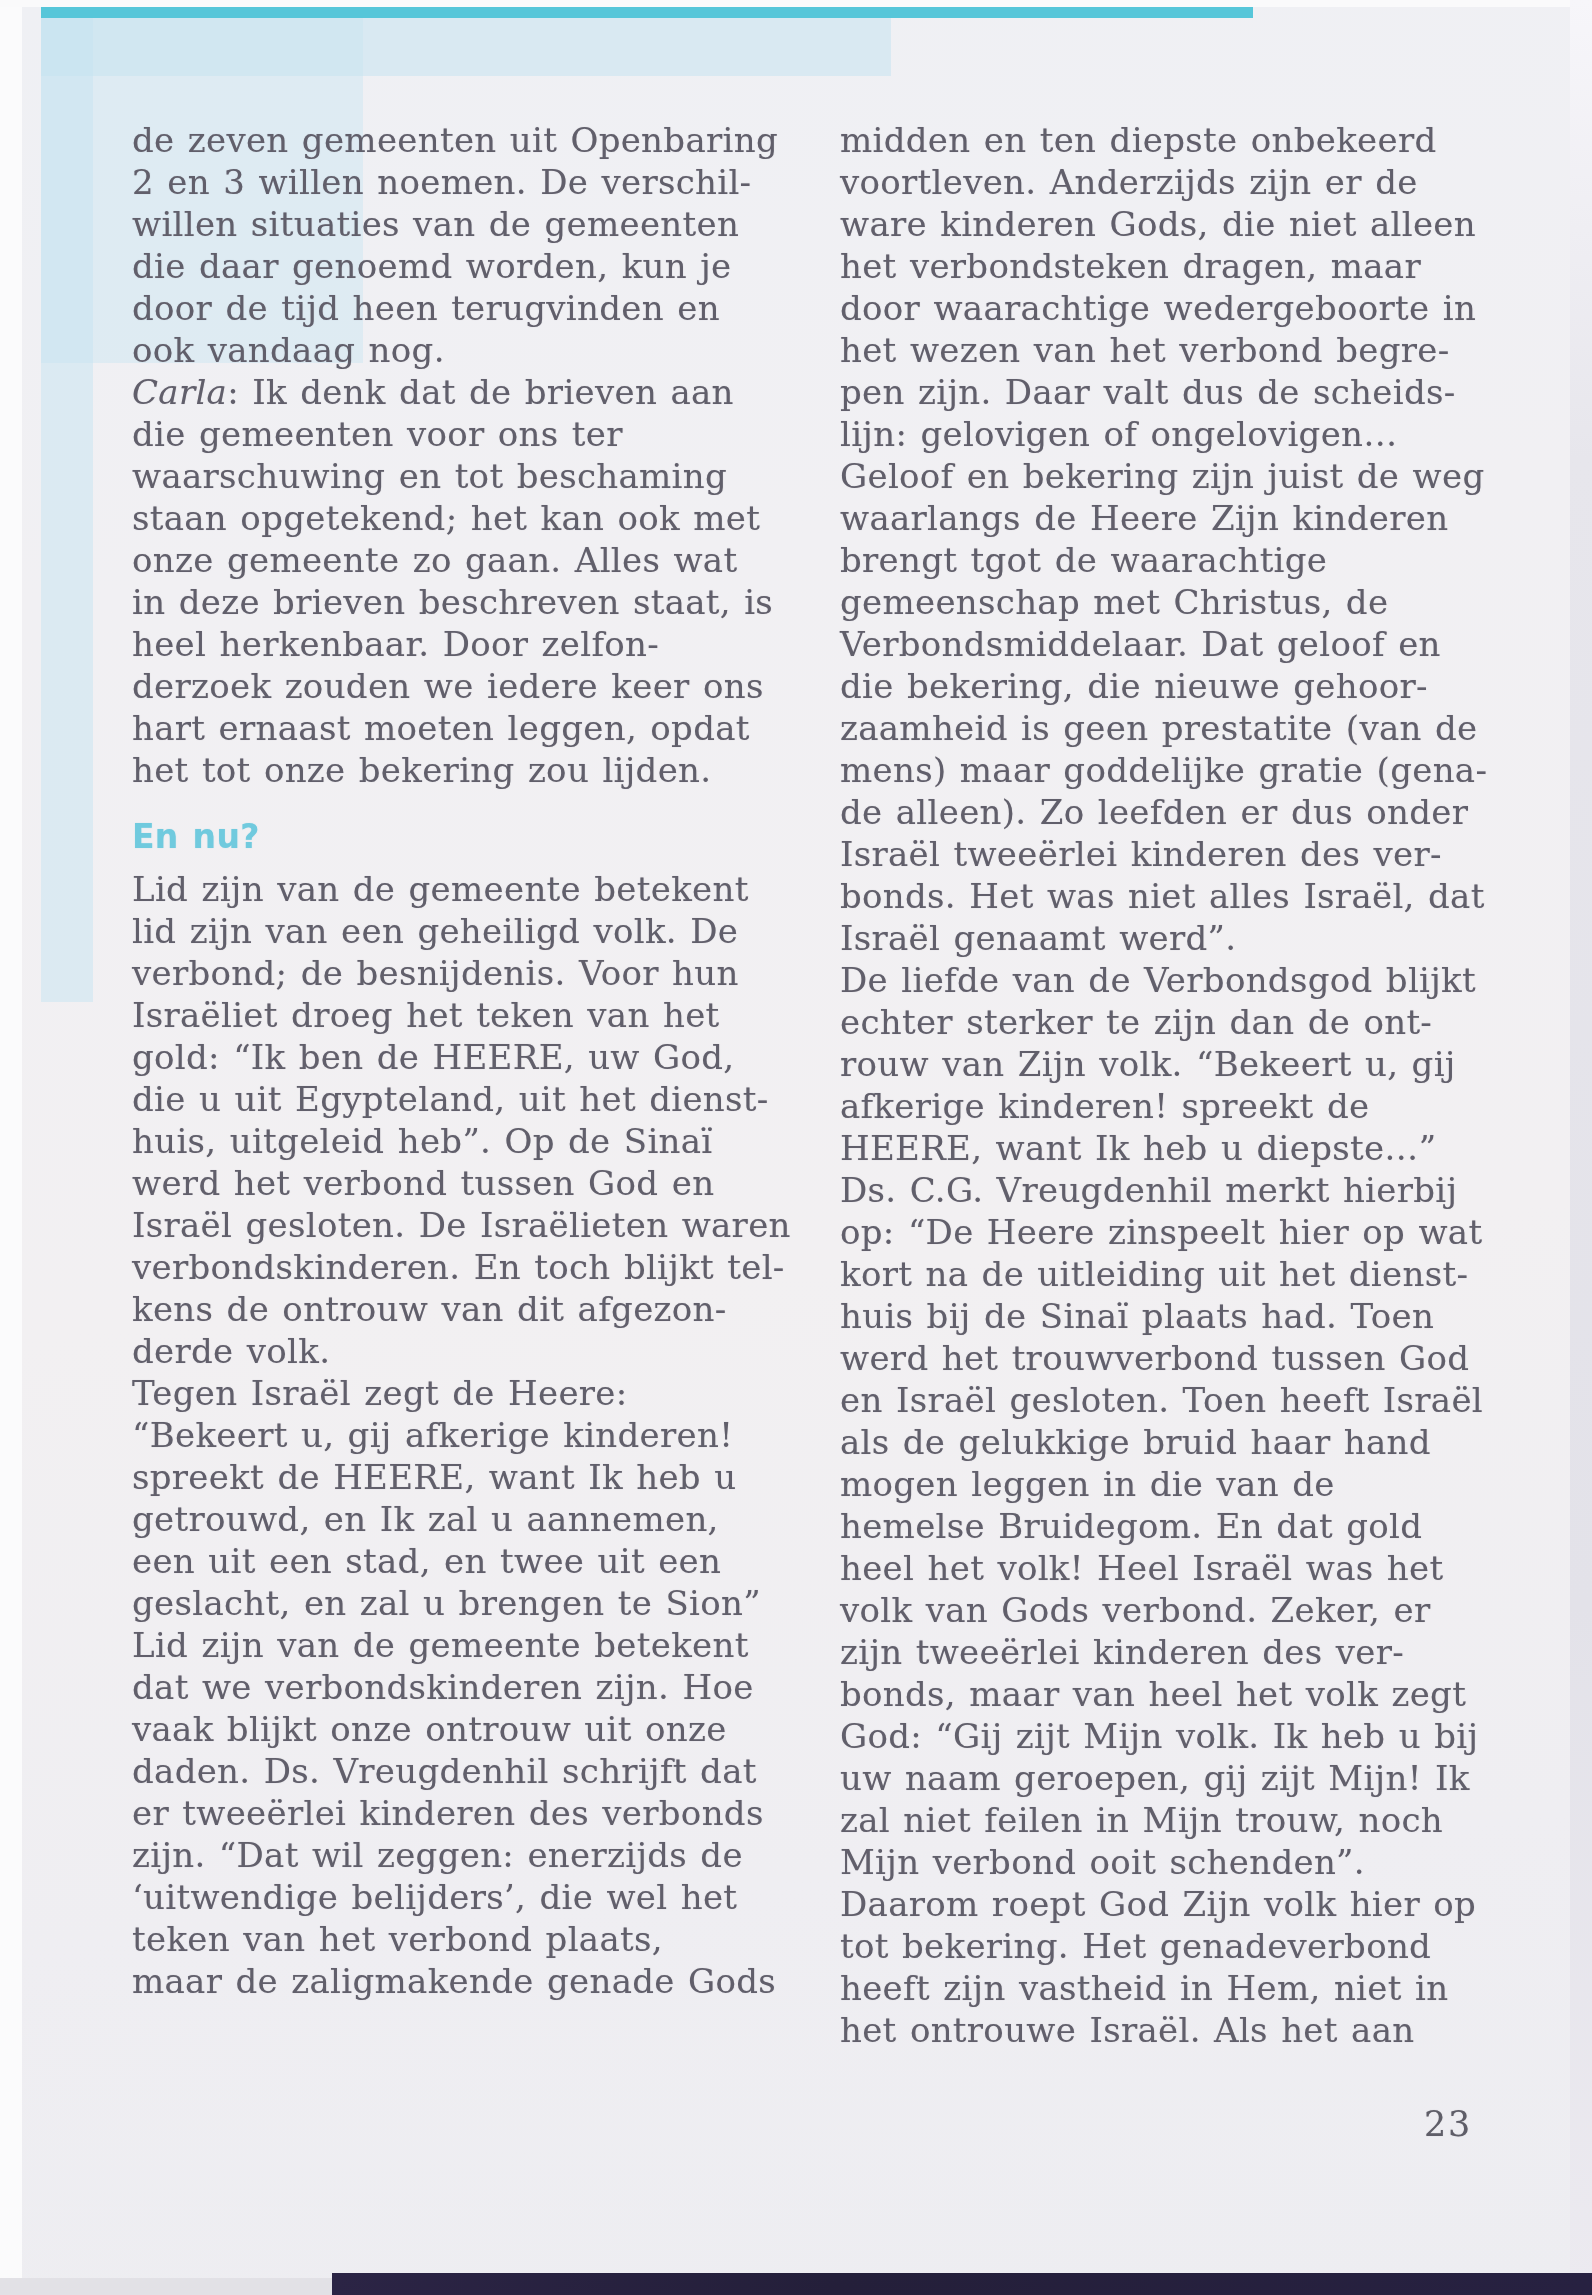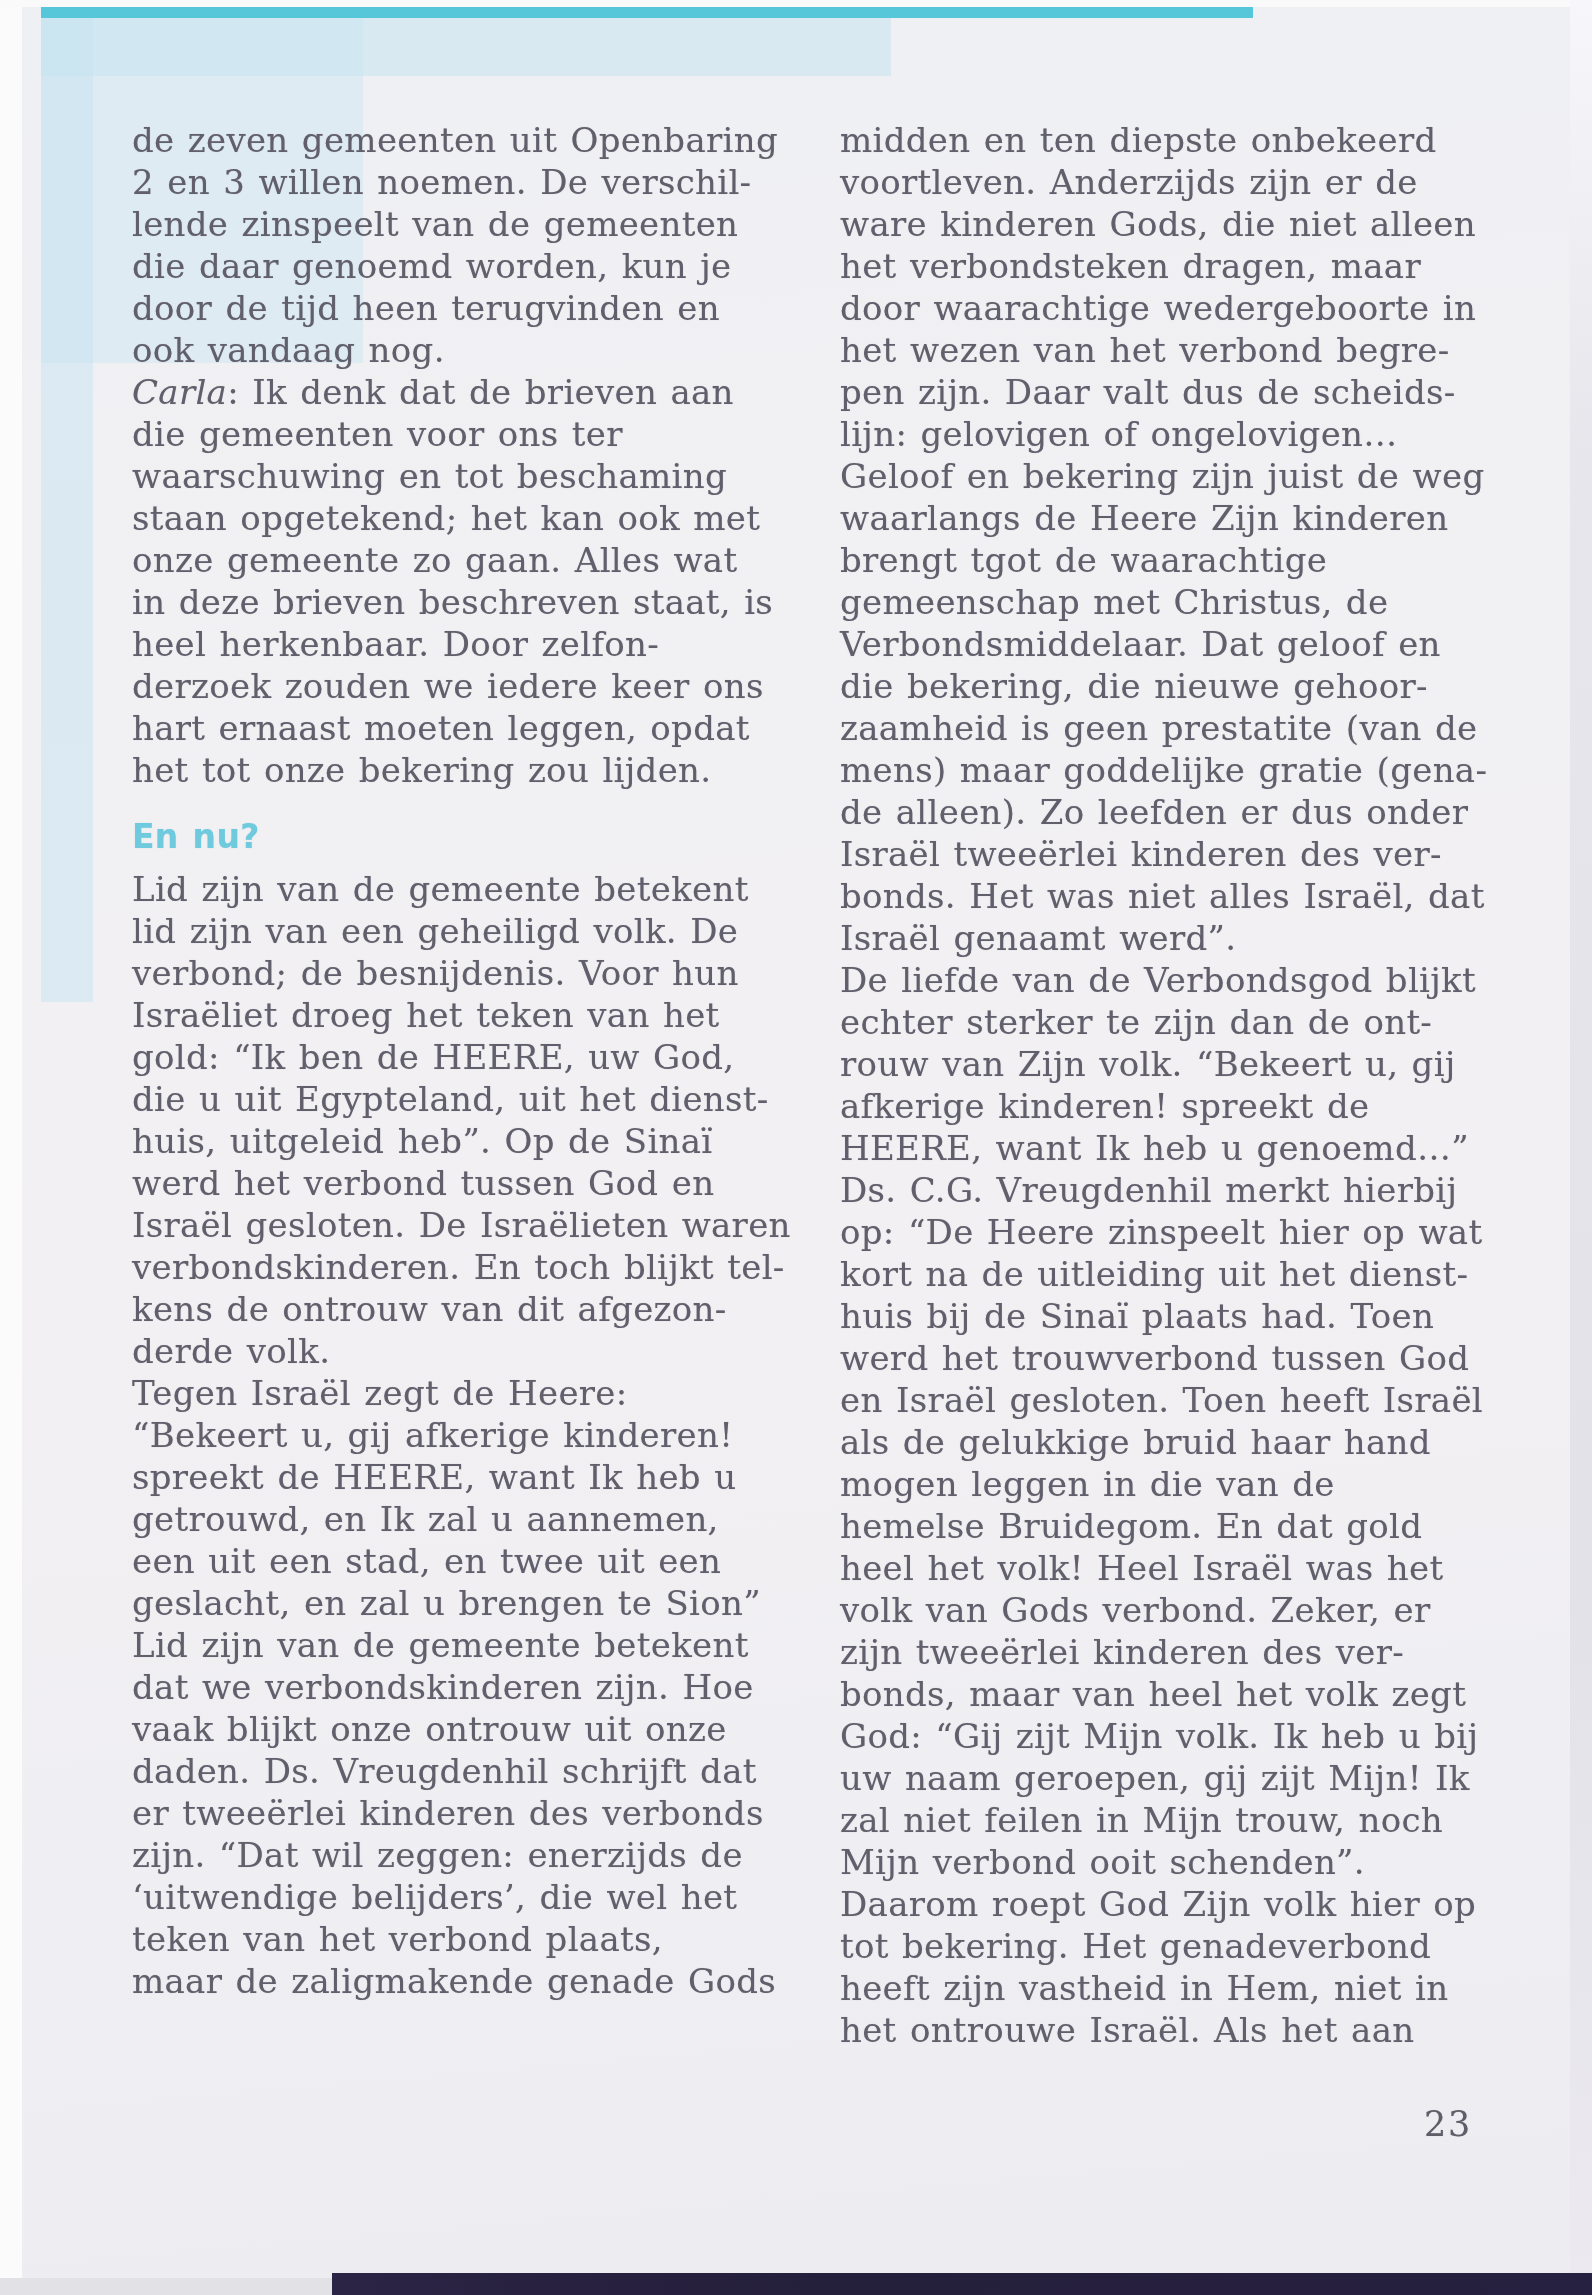--- a/index.html
+++ b/index.html
@@ -80,21 +80,21 @@
   <div class="edge-left"></div>
   <div class="edge-top"></div>
   <div class="edge-right"></div>
 
   <div class="teal-bar"></div>
 
   <div class="col col-left">
     <div id="left-para1">
         <div class="tline">de zeven gemeenten uit Openbaring</div>
         <div class="tline">2 en 3 willen noemen. De verschil-</div>
-        <div class="tline">lende zinspeelt van de gemeenten</div>
+        <div class="tline">willen situaties van de gemeenten</div>
         <div class="tline">die daar genoemd worden, kun je</div>
         <div class="tline">door de tijd heen terugvinden en</div>
         <div class="tline">ook vandaag nog.</div>
         <div class="tline"><em>Carla</em>: Ik denk dat de brieven aan</div>
         <div class="tline">die gemeenten voor ons ter</div>
         <div class="tline">waarschuwing en tot beschaming</div>
         <div class="tline">staan opgetekend; het kan ook met</div>
         <div class="tline">onze gemeente zo gaan. Alles wat</div>
         <div class="tline">in deze brieven beschreven staat, is</div>
         <div class="tline">heel herkenbaar. Door zelfon-</div>
@@ -153,21 +153,21 @@
         <div class="tline">zaamheid is geen prestatite (van de</div>
         <div class="tline">mens) maar goddelijke gratie (gena-</div>
         <div class="tline">de alleen). Zo leefden er dus onder</div>
         <div class="tline">Israël tweeërlei kinderen des ver-</div>
         <div class="tline">bonds. Het was niet alles Israël, dat</div>
         <div class="tline">Israël genaamt werd”.</div>
         <div class="tline">De liefde van de Verbondsgod blijkt</div>
         <div class="tline">echter sterker te zijn dan de ont-</div>
         <div class="tline">rouw van Zijn volk. “Bekeert u, gij</div>
         <div class="tline">afkerige kinderen! spreekt de</div>
-        <div class="tline">HEERE, want Ik heb u genoemd…”</div>
+        <div class="tline">HEERE, want Ik heb u diepste…”</div>
         <div class="tline">Ds. C.G. Vreugdenhil merkt hierbij</div>
         <div class="tline">op: “De Heere zinspeelt hier op wat</div>
         <div class="tline">kort na de uitleiding uit het dienst-</div>
         <div class="tline">huis bij de Sinaï plaats had. Toen</div>
         <div class="tline">werd het trouwverbond tussen God</div>
         <div class="tline">en Israël gesloten. Toen heeft Israël</div>
         <div class="tline">als de gelukkige bruid haar hand</div>
         <div class="tline">mogen leggen in die van de</div>
         <div class="tline">hemelse Bruidegom. En dat gold</div>
         <div class="tline">heel het volk! Heel Israël was het</div>

